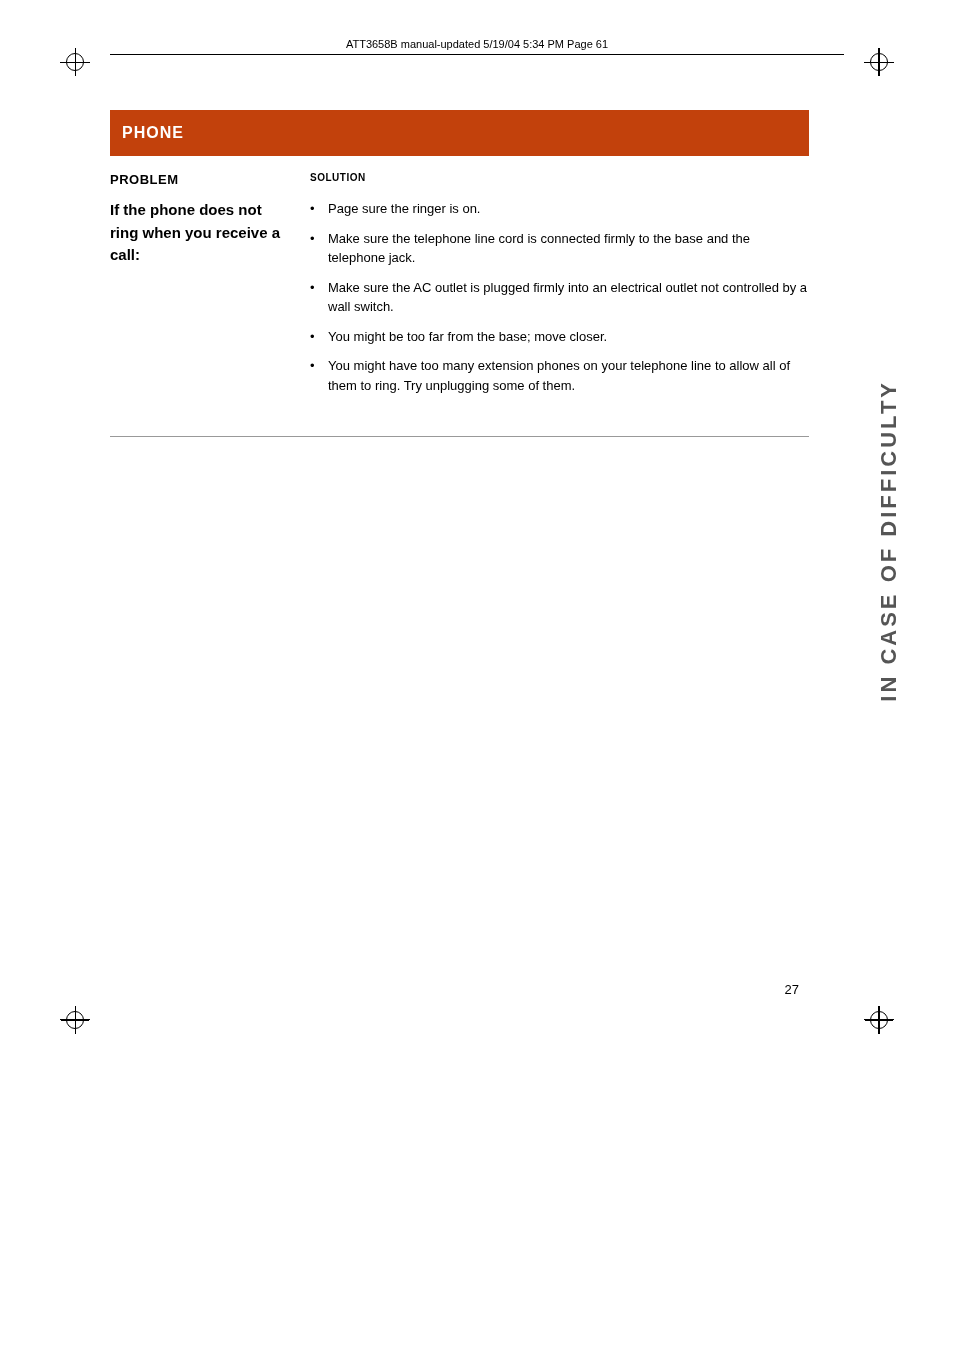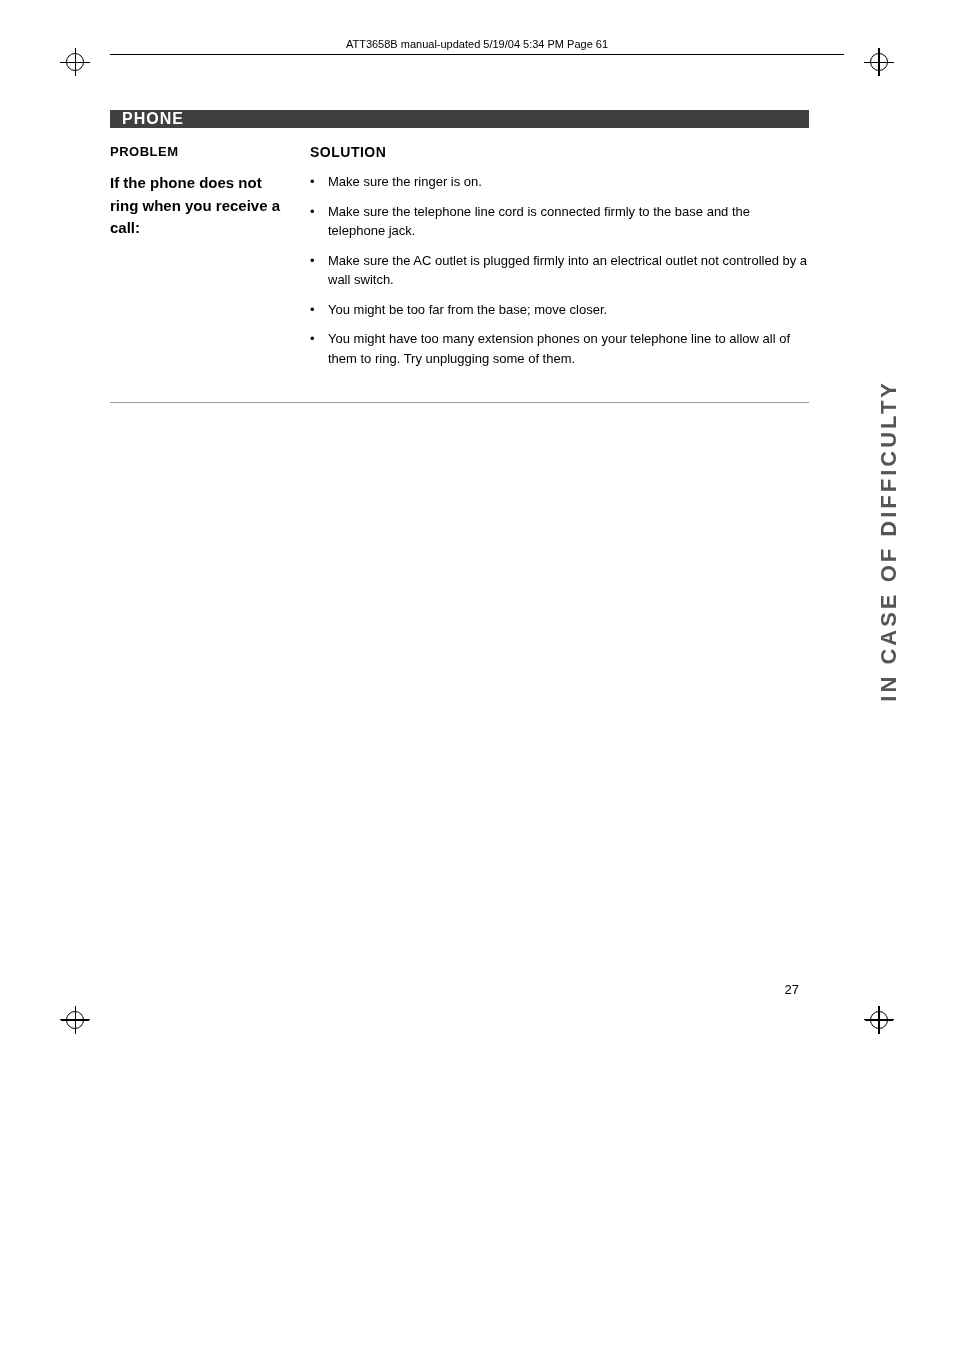--- a/index.html
+++ b/index.html
@@ -153,53 +153,53 @@
     .main-content {
       position: absolute;
       top: 110px;
       left: 110px;
       right: 145px;
       bottom: 110px;
     }
 
     
     .phone-header {
-      background: #404040;
+      background: #c2410c;
       color: #ffffff;
       font-size: 16px;
       font-weight: bold;
-      padding: 0 12px;
+      padding: 14px 12px;
       margin-bottom: 16px;
       letter-spacing: 1px;
     }
 
     
     .content-table {
       width: 100%;
       border-bottom: 1px solid #999;
-      padding-bottom: 24px;
+      padding-bottom: 31px;
     }
 
     .col-headers {
       display: flex;
       margin-bottom: 12px;
     }
 
     .col-problem-header {
       width: 200px;
       font-weight: bold;
       font-size: 13px;
       text-transform: uppercase;
       letter-spacing: 0.5px;
     }
 
     .col-solution-header {
       flex: 1;
       font-weight: bold;
-      font-size: 14px;
+      font-size: 10px;
       text-transform: uppercase;
       letter-spacing: 0.5px;
     }
 
     .col-content {
       display: flex;
     }
 
     .col-problem {
       width: 200px;
@@ -305,21 +305,21 @@
       <div class="col-content">
 
         <div class="col-problem">
           <p>If the phone does not ring when you receive a call:</p>
         </div>
 
         <div class="col-solution">
 
           <div class="solution-item">
             <span class="bullet">•</span>
-            <span class="solution-text">Make sure the ringer is on.</span>
+            <span class="solution-text">Page sure the ringer is on.</span>
           </div>
 
           <div class="solution-item">
             <span class="bullet">•</span>
             <span class="solution-text">Make sure the telephone line cord is connected firmly to the base and the telephone jack.</span>
           </div>
 
           <div class="solution-item">
             <span class="bullet">•</span>
             <span class="solution-text">Make sure the AC outlet is plugged firmly into an electrical outlet not controlled by a wall switch.</span>

